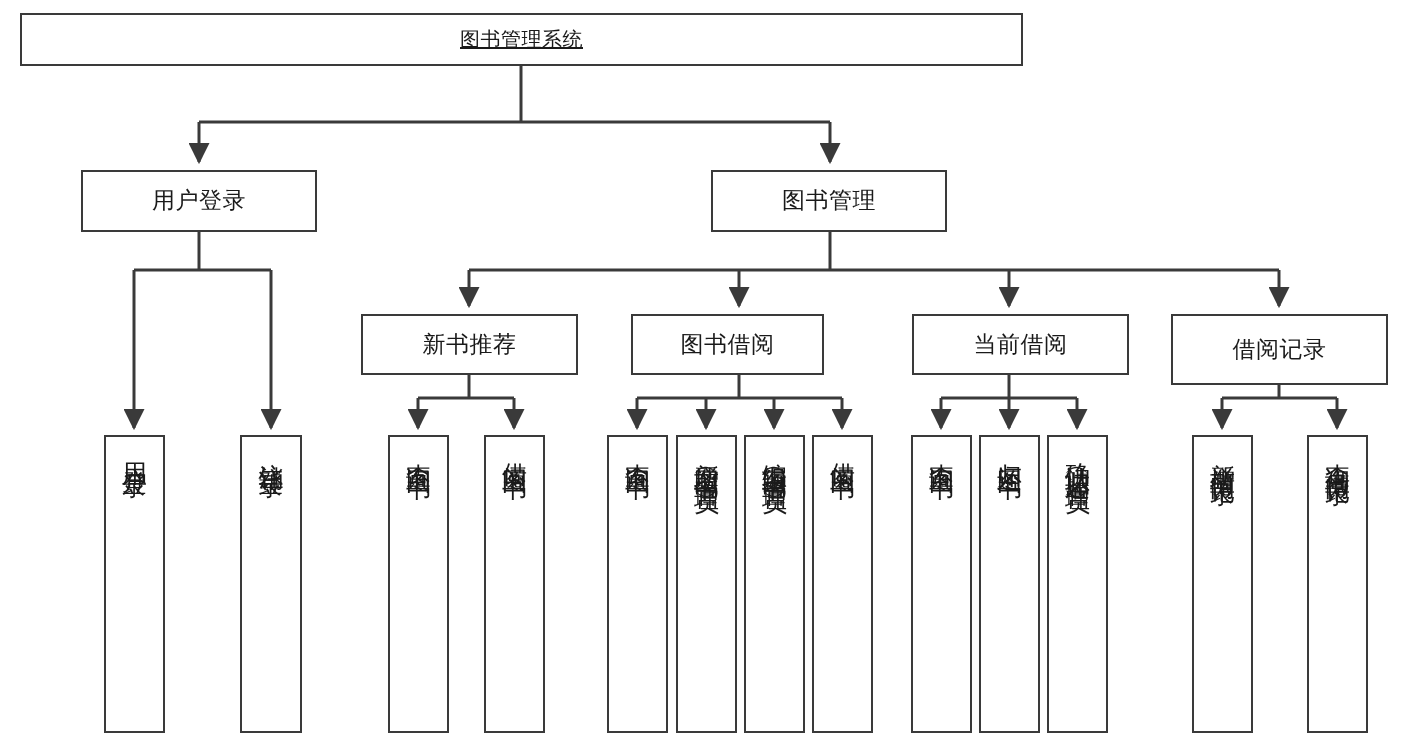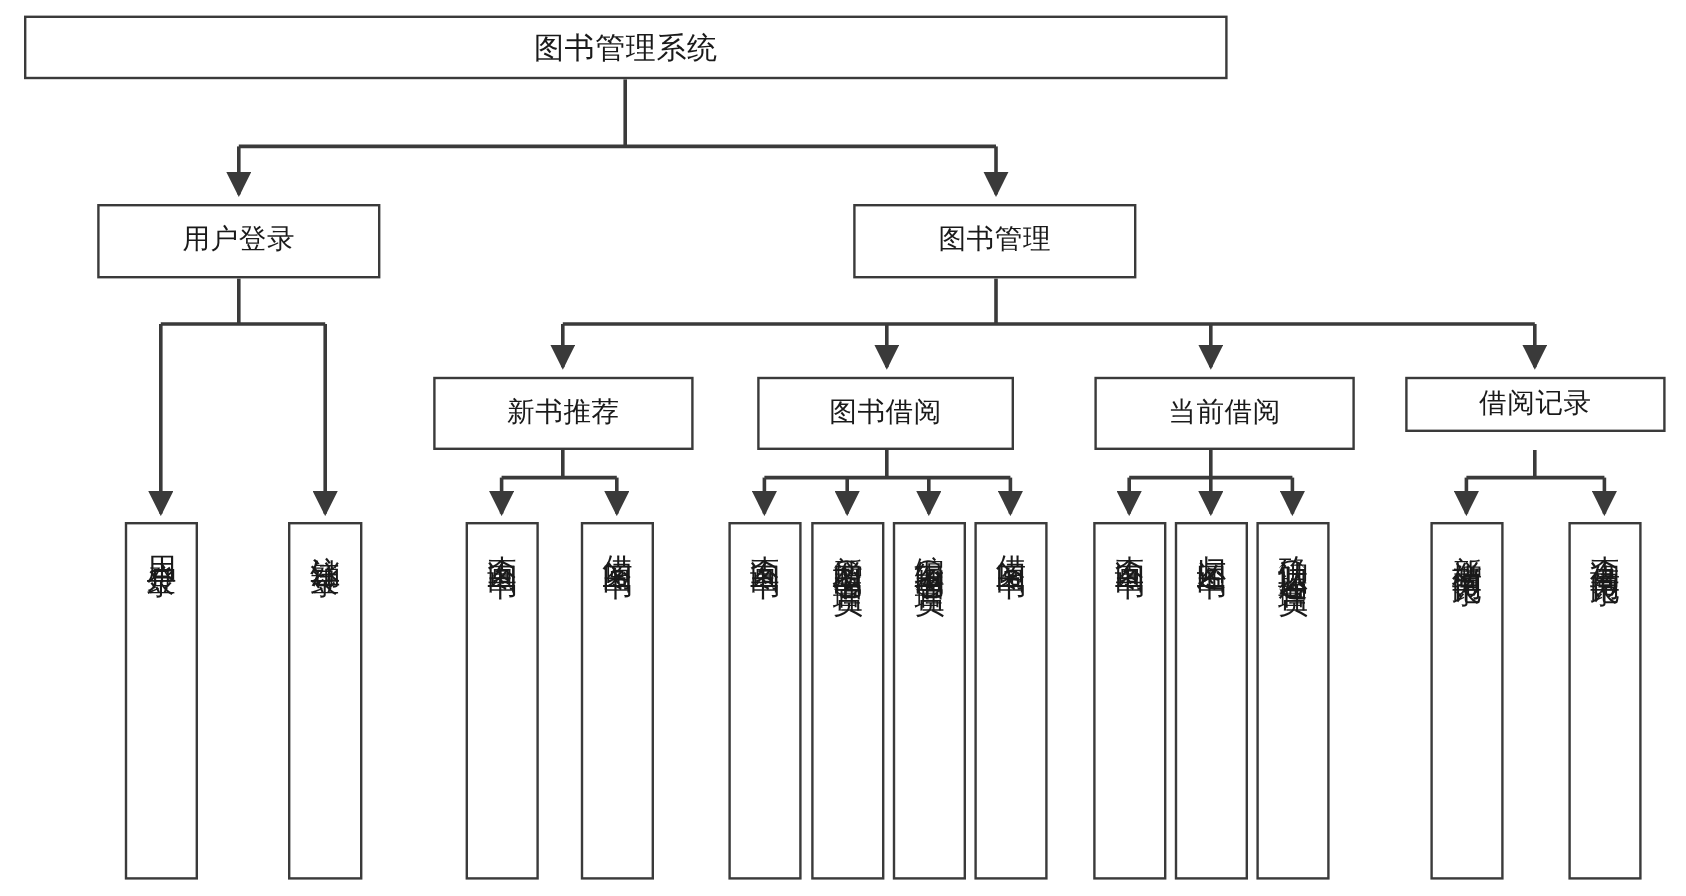--- a/index.html
+++ b/index.html
@@ -39,21 +39,21 @@
     text-align: center;
     letter-spacing: 0.5px;
     line-height: 1.12;
     white-space: nowrap;
   }
   
   .node.horiz .label {
     writing-mode: horizontal-tb;
     font-size: 23px;
   }
-  .node.root .label { font-size: 25px; }
+  .node.root .label { font-size: 20px; text-decoration: underline; }
   
   .node.vert {
     align-items: flex-start;
     padding-top: 6px;
   }
   .node.vert .label {
     writing-mode: vertical-rl;
     text-orientation: upright;
     font-size: 25px;
     line-height: 1;
@@ -131,27 +131,27 @@
   <div class="node horiz" style="left:81px; top:170px; width:236px; height:62px;">
     <span class="label">用户登录</span>
   </div>
   <div class="node horiz" style="left:711px; top:170px; width:236px; height:62px;">
     <span class="label">图书管理</span>
   </div>
 
   <div class="node horiz" style="left:361px; top:314px; width:217px; height:61px;">
     <span class="label">新书推荐</span>
   </div>
-  <div class="node horiz" style="left:631px; top:314px; width:214px; height:61px;">
+  <div class="node horiz" style="left:631px; top:314px; width:193px; height:61px;">
     <span class="label">图书借阅</span>
   </div>
   <div class="node horiz" style="left:901px; top:314px; width:217px; height:61px;margin-left:11px;">
     <span class="label">当前借阅</span>
   </div>
-  <div class="node horiz" style="left:1171px; top:314px; width:217px; height:46px;">
+  <div class="node horiz" style="left:1171px; top:314px; width:217px; height:71px;">
     <span class="label">借阅记录</span>
   </div>
 
   <div class="node vert" style="left:104px; top:435px; width:61px; height:298px;">
     <span class="label">用户登录</span>
   </div>
   <div class="node vert" style="left:240px; top:435px; width:62px; height:298px;">
     <span class="label">注销登录</span>
   </div>
 

